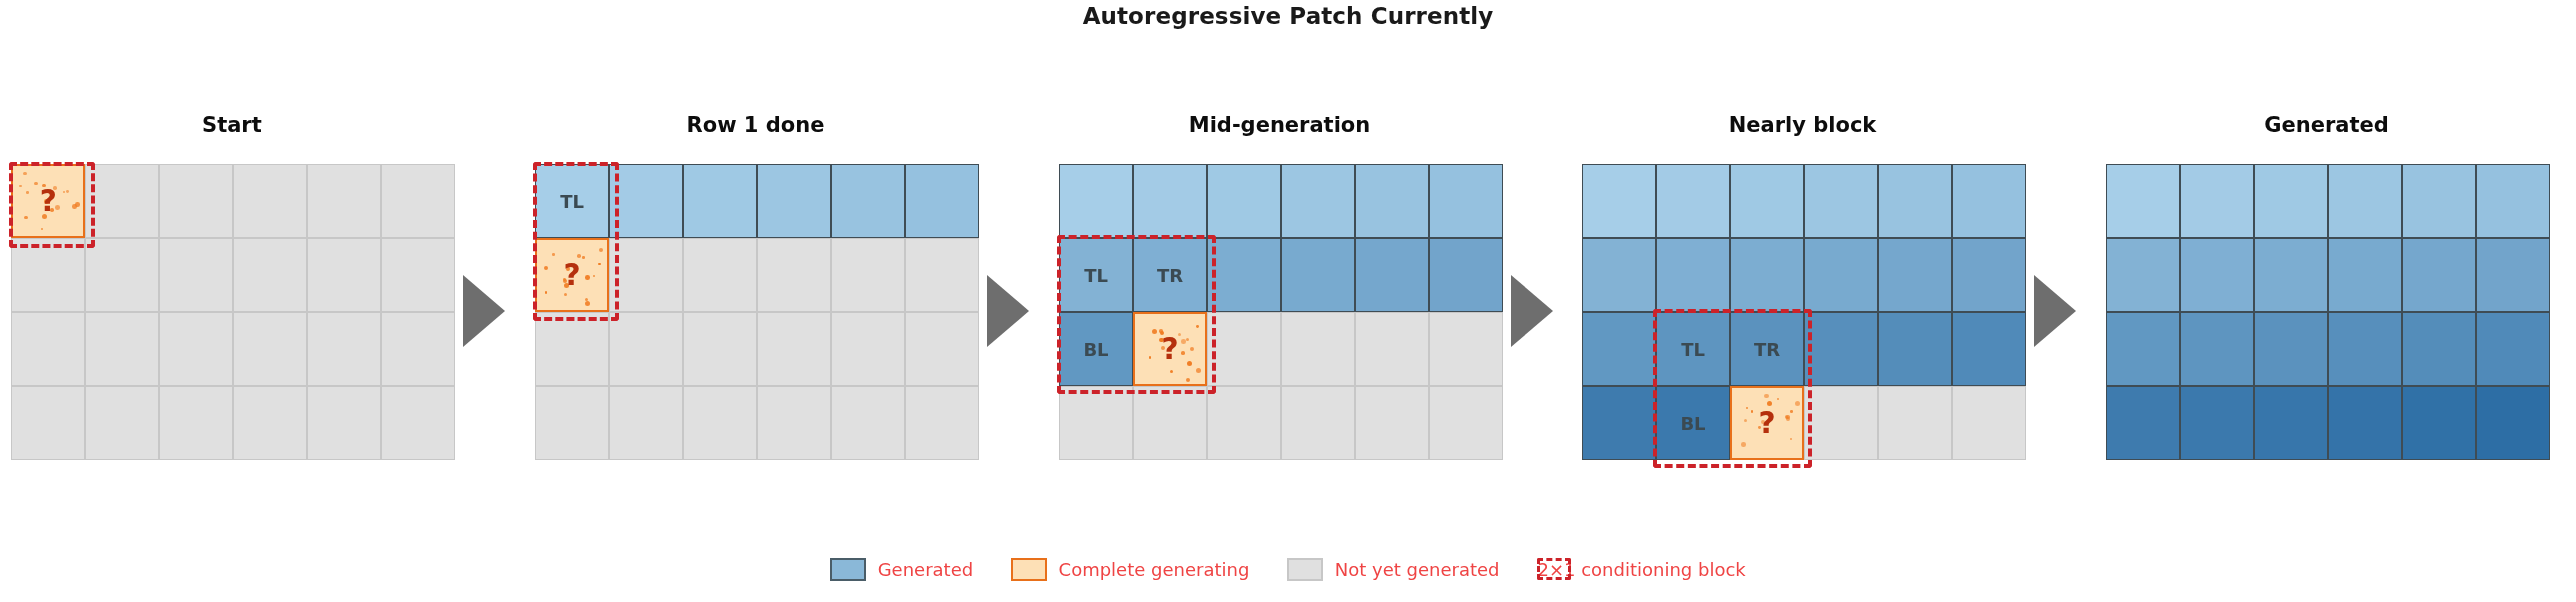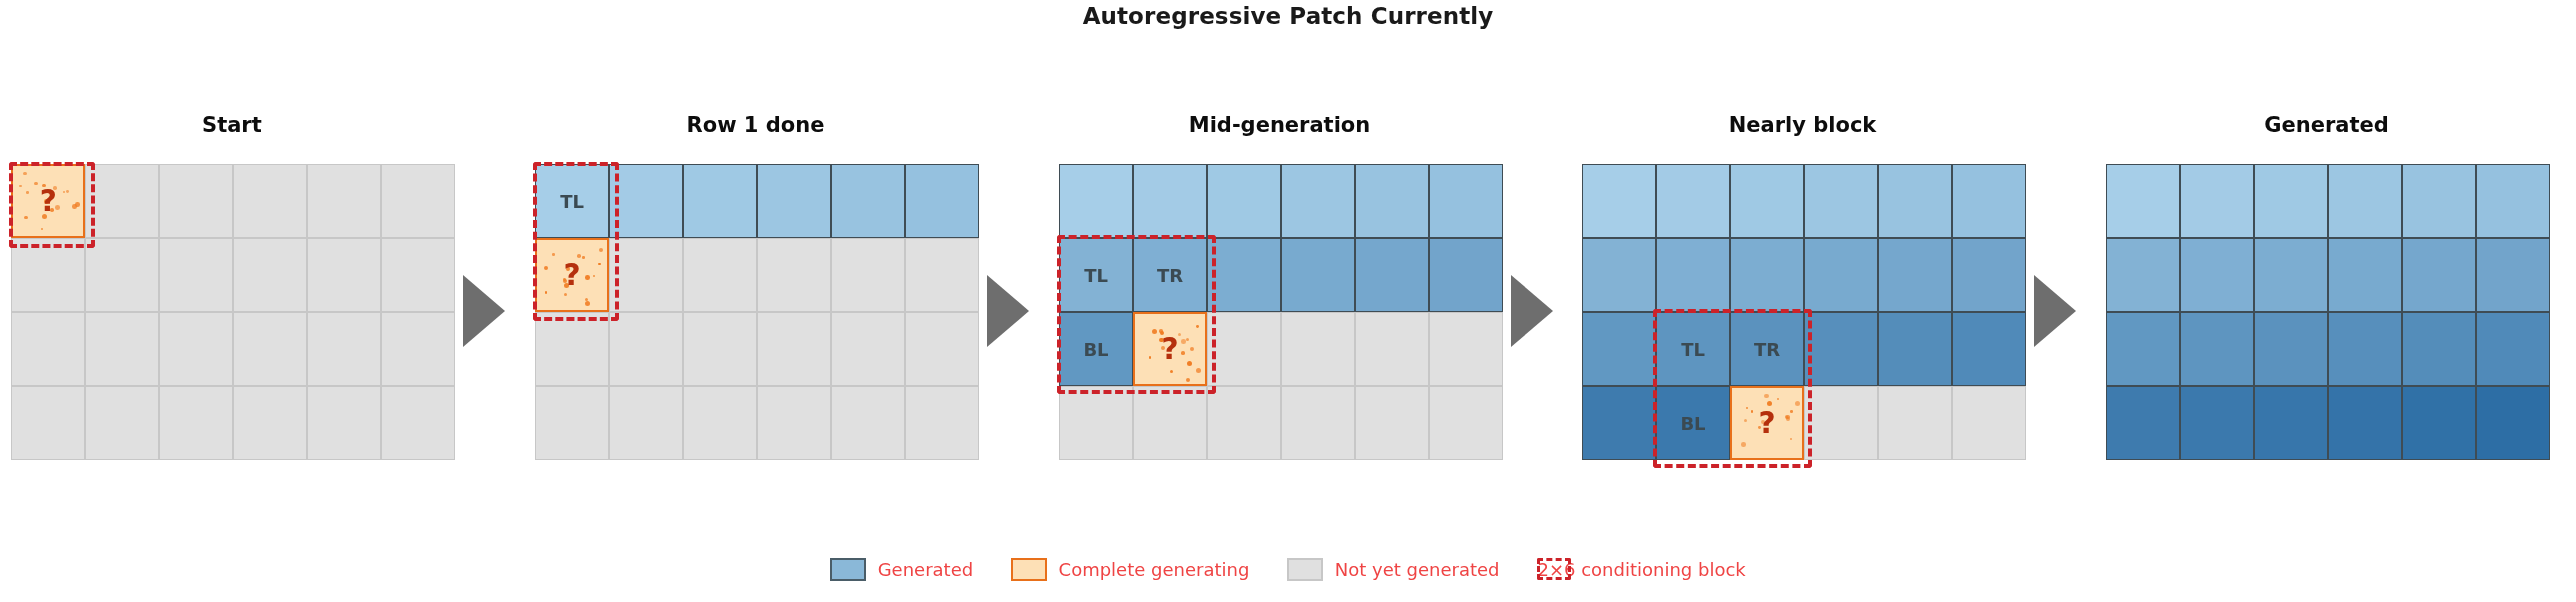--- a/index.html
+++ b/index.html
@@ -330,16 +330,16 @@
     <div class="leg-item">
       <div class="leg-sw cur"></div>
       <span class="leg-label">Complete generating</span>
     </div>
     <div class="leg-item">
       <div class="leg-sw empty"></div>
       <span class="leg-label">Not yet generated</span>
     </div>
     <div class="leg-item">
       <div class="leg-sw cond"></div>
-      <span class="leg-label">2×6 conditioning block</span>
+      <span class="leg-label">2×1 conditioning block</span>
     </div>
   </div>
 
 
 </body></html>

